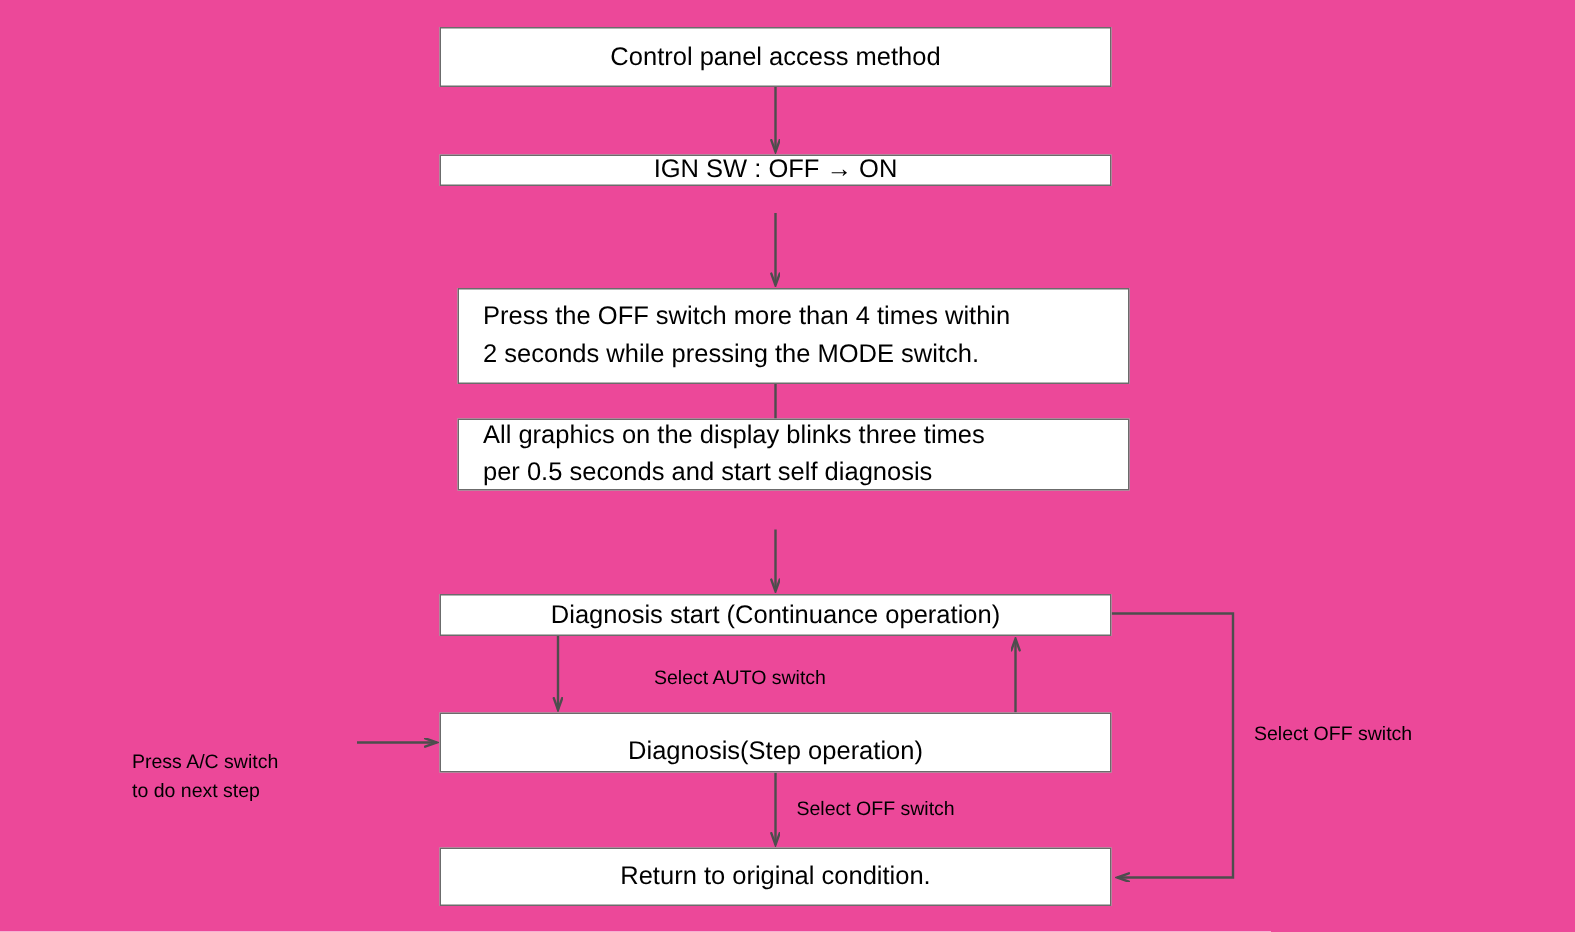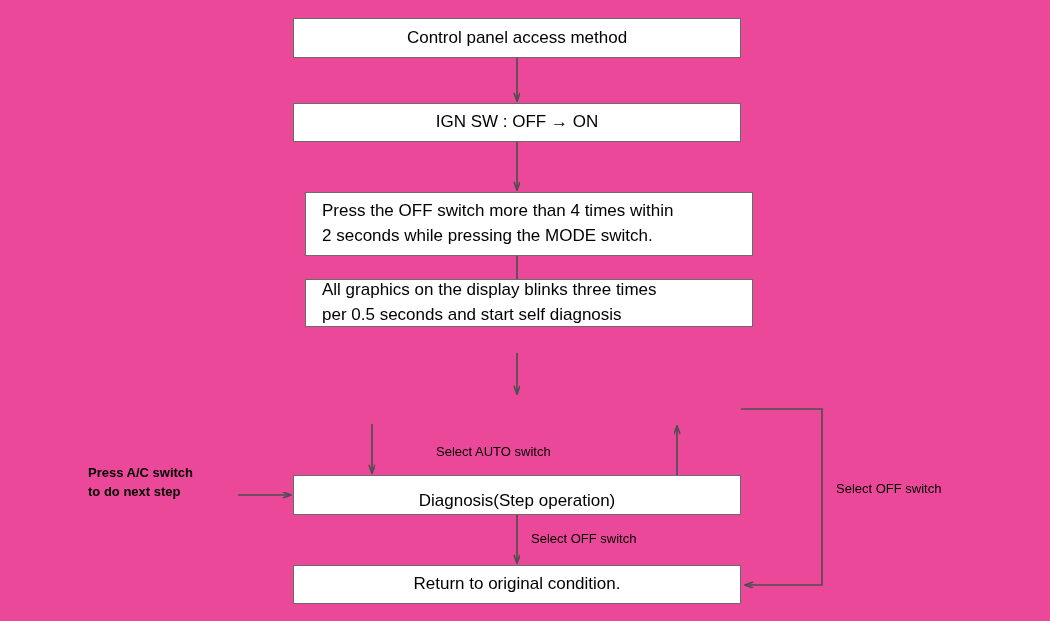--- a/index.html
+++ b/index.html
@@ -88,45 +88,48 @@
 
     <polyline points="741,409 822,409 822,585 745,585" marker-end="url(#arrowhead)"></polyline>
 
     <line x1="238" y1="495" x2="291" y2="495" marker-end="url(#arrowhead)"></line>
   </svg>
 
   <div class="node" style="left:293px; top:18px; width:448px; height:40px;">
     <span class="node-text">Control panel access method</span>
   </div>
 
-  <div class="node" style="left:293px; top:103px; width:448px; height:39px;">
+  <div class="node" style="left:293px; top:103px; width:448px; height:21px;">
     <span class="node-text">IGN SW : OFF → ON</span>
   </div>
 
   <div class="node left-align" style="left:293px; top:192px; width:448px; height:64px;">
     <span class="node-text">Press the OFF switch more than 4 times within
 2 seconds while pressing the MODE switch.</span>
   </div>
 
   <div class="node left-align" style="left:293px; top:279px; width:448px; height:48px;">
     <span class="node-text">All graphics on the display blinks three times
 per 0.5 seconds and start self diagnosis</span>
   </div>
 
+  <div class="node" style="left:293px; top:396px; width:448px; height:28px;">
+    <span class="node-text">Diagnosis start (Continuance operation)</span>
+  </div>
 
   <div class="node" style="left:293px; top:475px; width:448px; height:40px;align-items:flex-end;">
     <span class="node-text">Diagnosis(Step operation)</span>
   </div>
 
   <div class="node" style="left:293px; top:565px; width:448px; height:39px;">
     <span class="node-text">Return to original condition.</span>
   </div>
 
   <div class="caption" style="left:436px; top:443px;">Select AUTO switch</div>
 
   <div class="caption" style="left:531px; top:530px;">Select OFF switch</div>
 
   <div class="caption" style="left:836px; top:480px;">Select OFF switch</div>
 
-  <div class="caption" style="left:88px; top:464px;font-weight:bold;">Press A/C switch
+  <div class="caption" style="left:88px; top:499px;">Press A/C switch
 to do next step</div>
 
 </div>
 
 </body></html>

